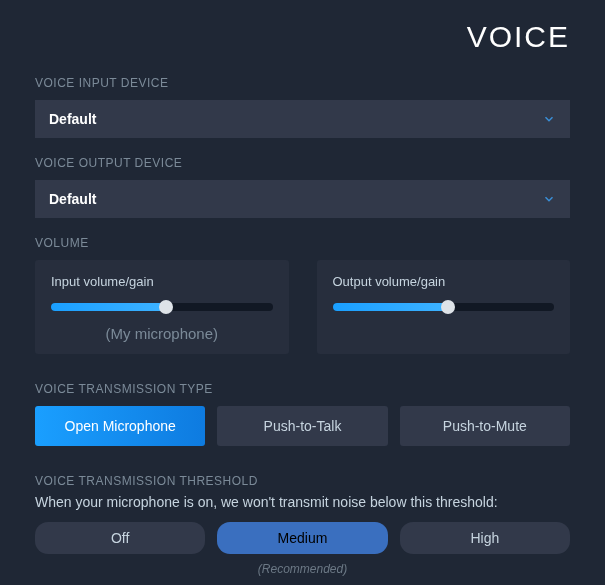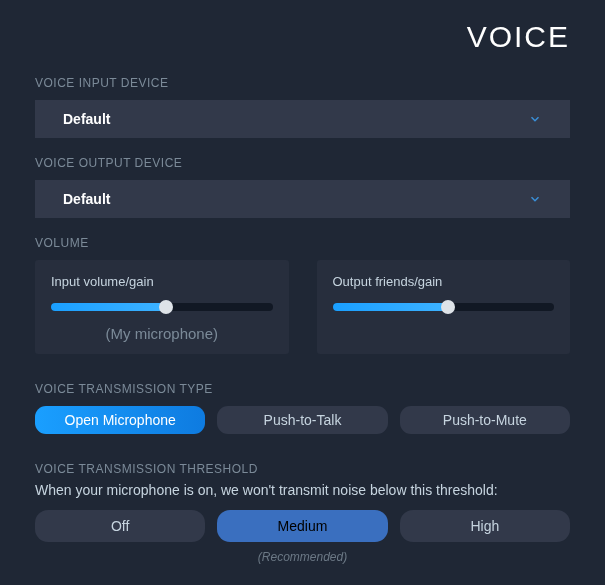--- a/index.html
+++ b/index.html
@@ -25,21 +25,21 @@
     color: #7b8a98;
     letter-spacing: 0.5px;
     margin-bottom: 10px;
   }
   .select-box {
     background: #32394a;
     height: 38px;
     display: flex;
     align-items: center;
     justify-content: space-between;
-    padding: 0 28px;
+    padding: 0 14px;
     margin-bottom: 18px;
     cursor: pointer;
   }
   .select-box span {
     color: #fff;
     font-size: 14px;
     font-weight: 600;
   }
   .chevron svg { display: block; }
   .volume-row {
@@ -85,23 +85,23 @@
     color: #7b8a98;
     text-align: center;
   }
   .btn-row {
     display: flex;
     gap: 12px;
     margin-bottom: 28px;
   }
   .btn {
     flex: 1;
-    height: 28px;
+    height: 40px;
     background: #32394a;
-    border-radius: 11px;
+    border-radius: 3px;
     display: flex;
     align-items: center;
     justify-content: center;
     font-size: 14px;
     color: #c6d4df;
     cursor: pointer;
   }
   .btn.active {
     background: linear-gradient(90deg, #1a9fff, #0e7be0);
     color: #fff;
@@ -169,21 +169,21 @@
 <div class="volume-row">
   <div class="volume-card">
     <div class="vol-title">Input volume/gain</div>
     <div class="slider">
       <div class="slider-fill" id="in-fill" style="width: 52%;"></div>
       <div class="slider-thumb" id="in-thumb" style="left: 52%;"></div>
     </div>
     <div class="vol-sub">(My microphone)</div>
   </div>
   <div class="volume-card">
-    <div class="vol-title">Output friends/gain</div>
+    <div class="vol-title">Output volume/gain</div>
     <div class="slider">
       <div class="slider-fill" id="out-fill" style="width: 52%;"></div>
       <div class="slider-thumb" id="out-thumb" style="left: 52%;"></div>
     </div>
   </div>
 </div>
 
 <div class="section-label">VOICE TRANSMISSION TYPE</div>
 <div class="btn-row" id="trans-row">
     <div class="btn active">Open Microphone</div>

